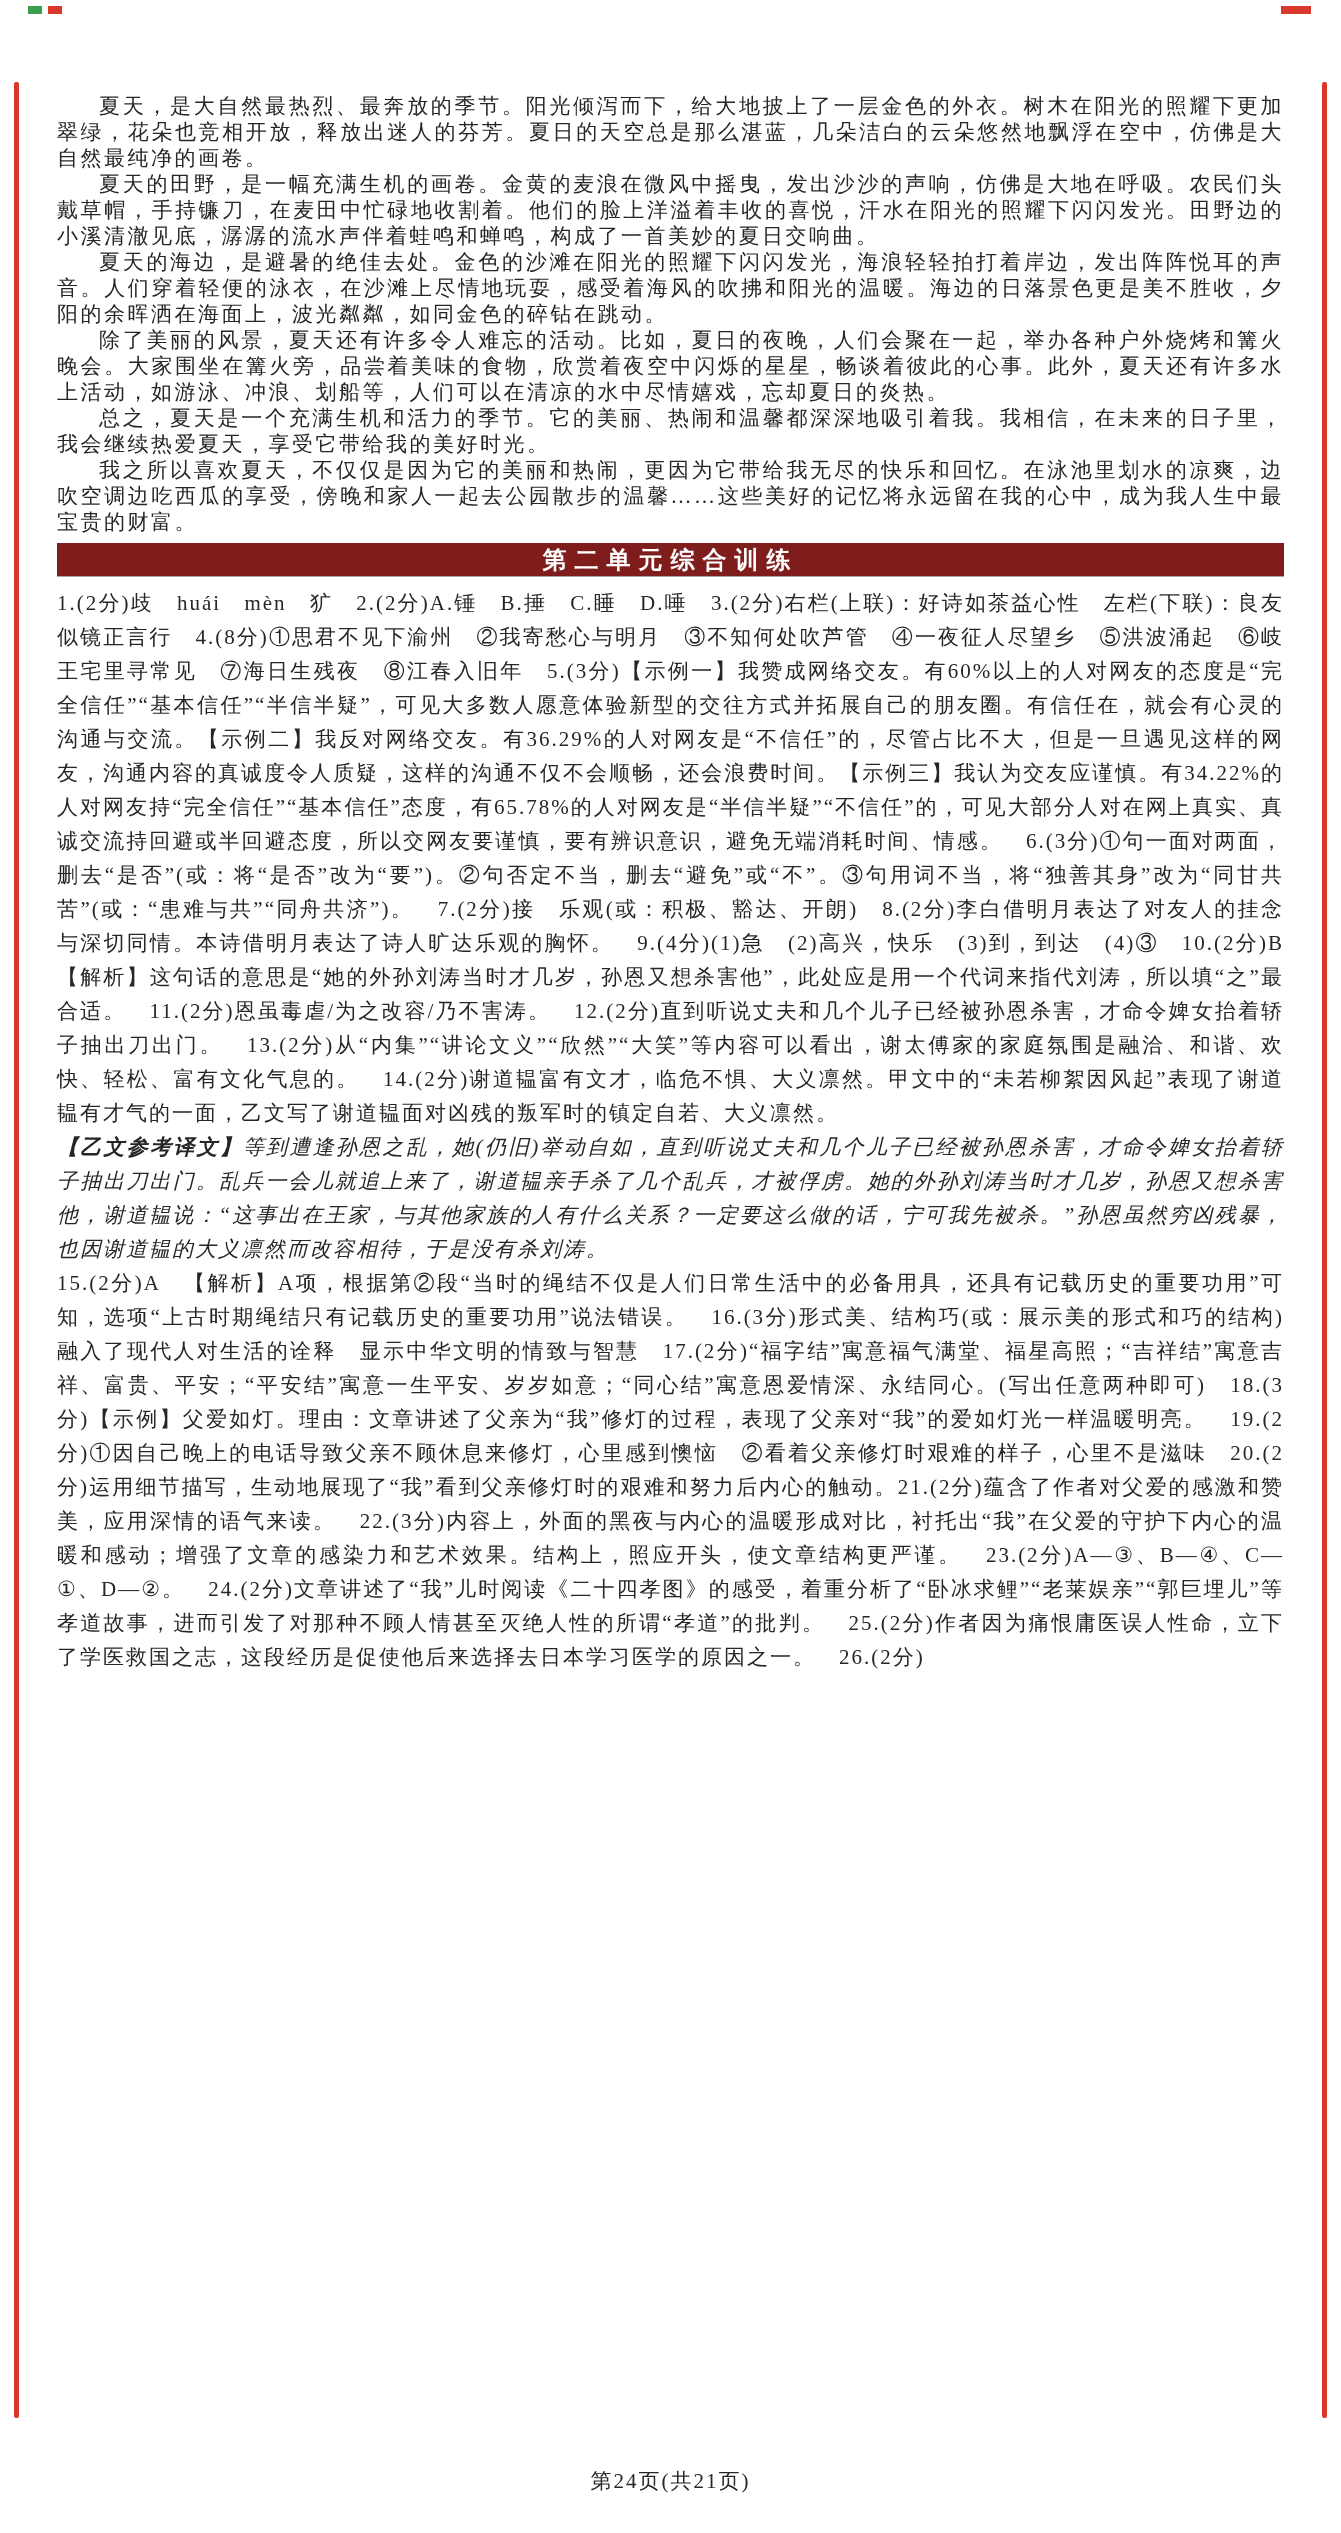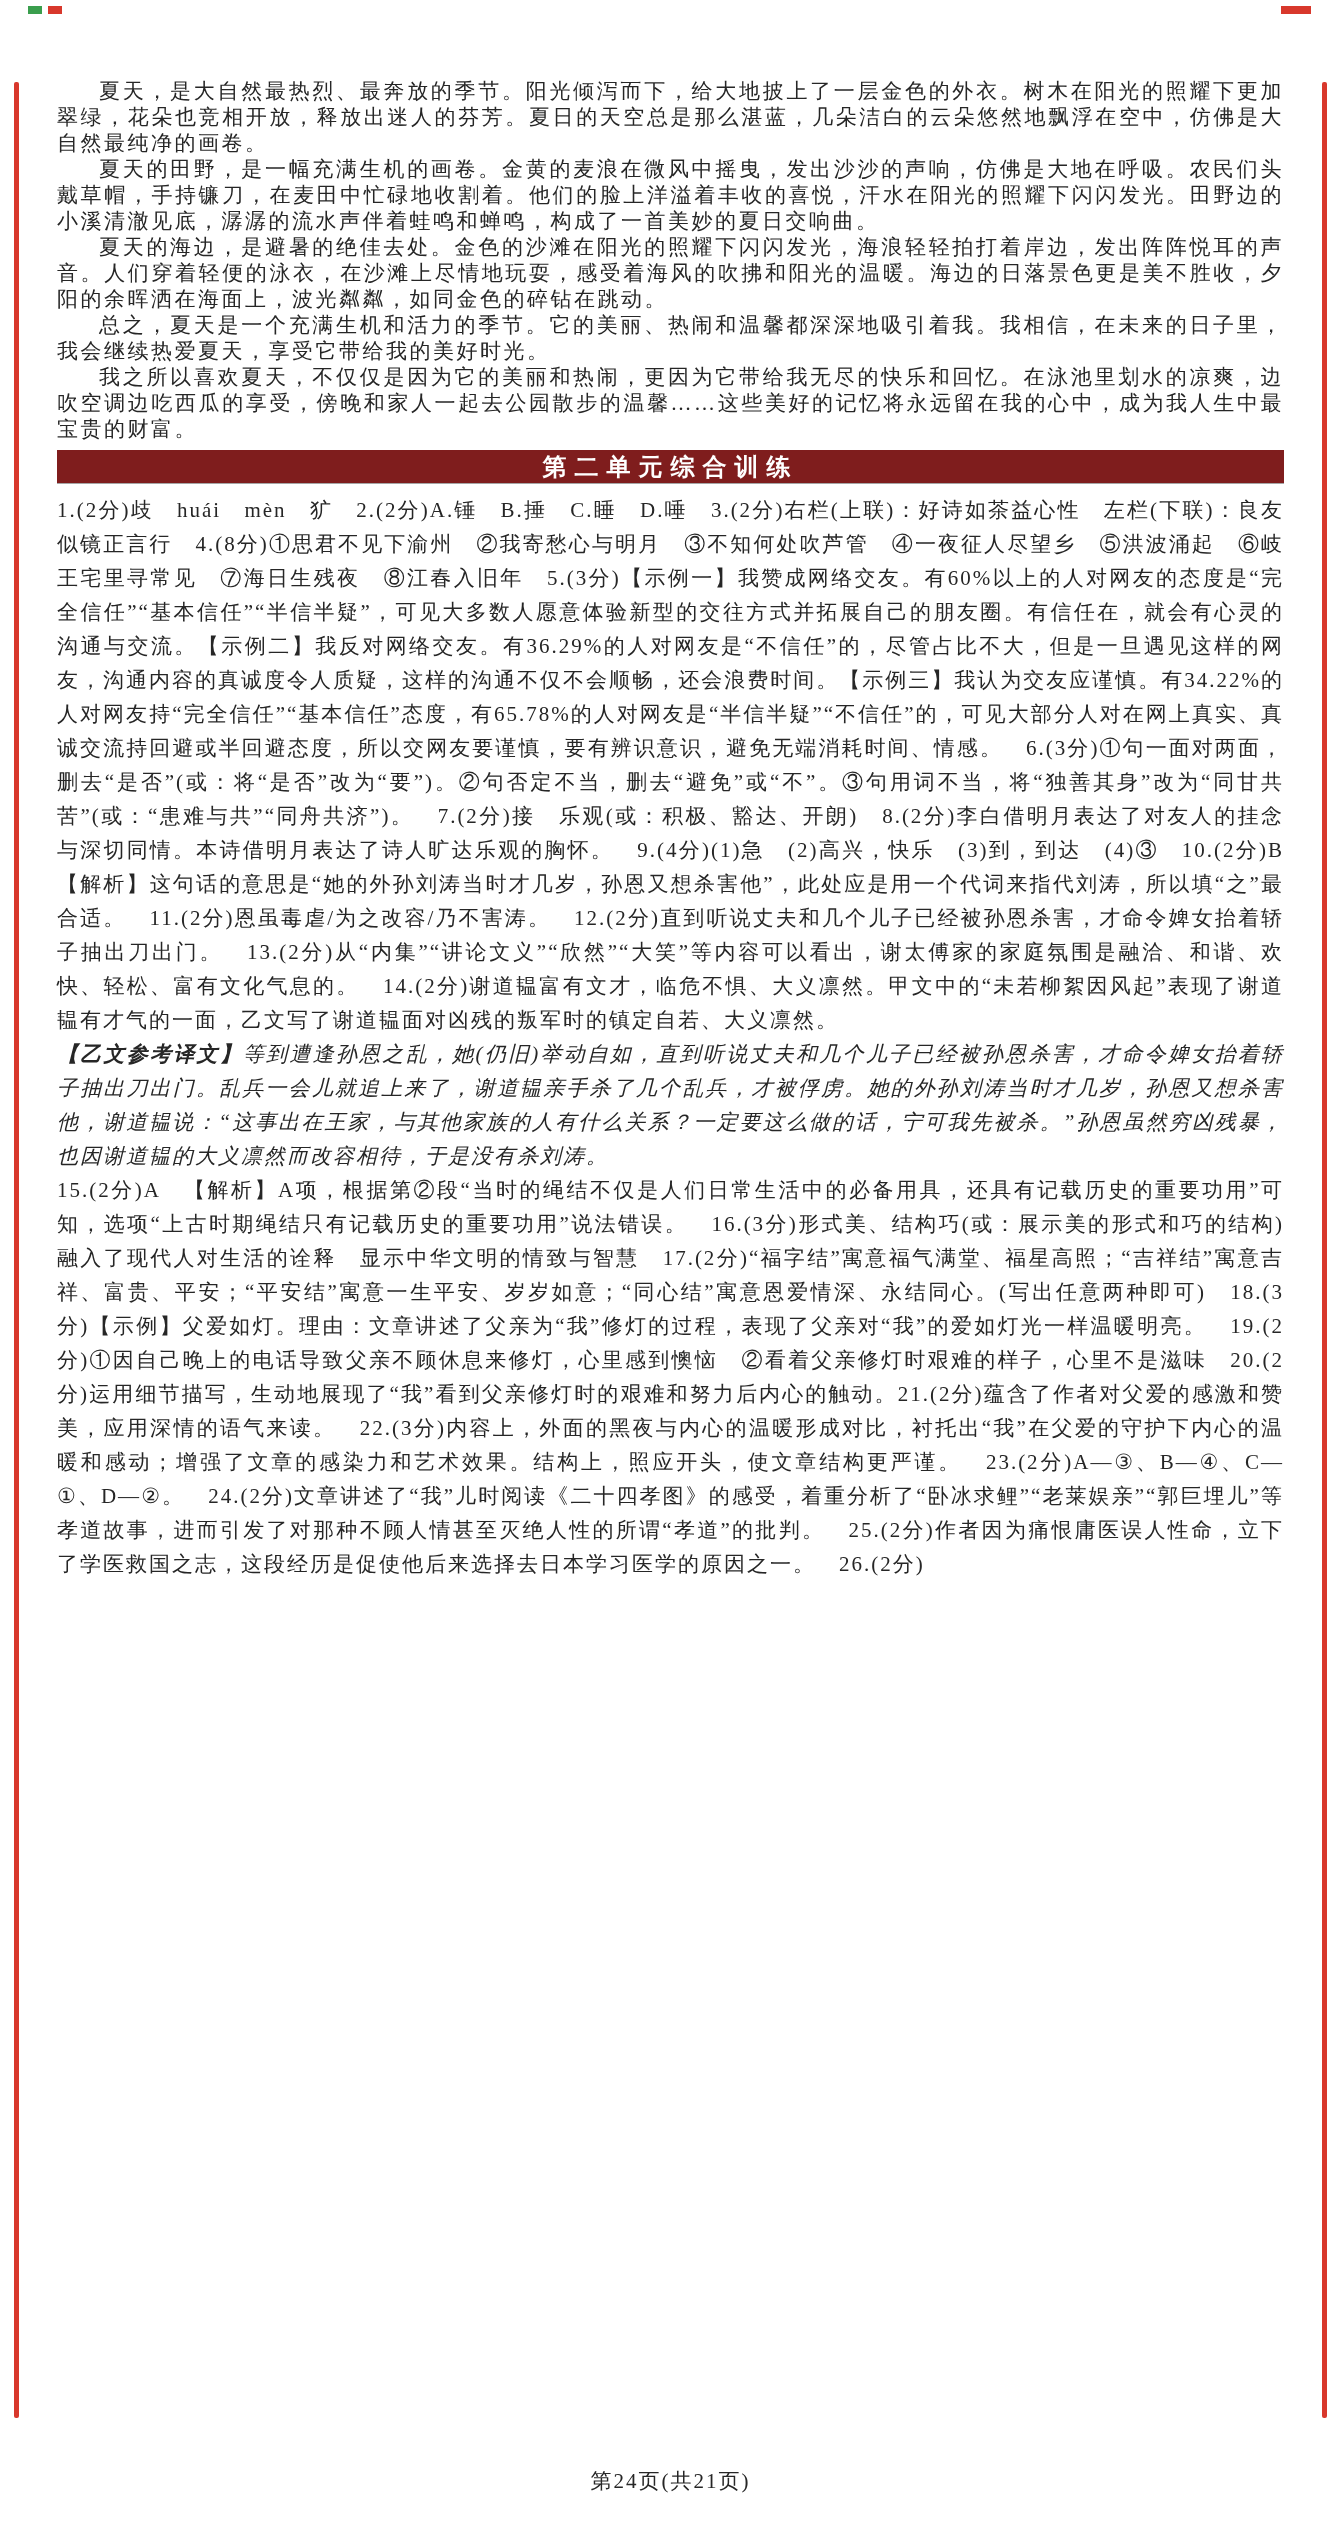--- a/index.html
+++ b/index.html
@@ -16,21 +16,21 @@
 
   
   .reg-mark { position: absolute; top: 6px; height: 8px; }
   .reg-mark.green { left: 28px; width: 14px; }
   .reg-mark.red-left { left: 48px; width: 14px; }
   .reg-mark.red-right { right: 30px; width: 30px; }
   .edge-strip { position: absolute; top: 82px; bottom: 115px; width: 5px; border-radius: 2px; }
   .edge-strip.left { left: 14px; }
   .edge-strip.right { right: 14px; }
 
-  .content { position: absolute; left: 57px; top: 78px; width: 1227px; }
+  .content { position: absolute; left: 57px; top: 93px; width: 1227px; }
 
   
   .essay p {
     margin: 0;
     text-indent: 2em;
     text-align: justify;
     font-size: 21px;
     line-height: 26px;
     letter-spacing: 2.5px;
   }
@@ -77,20 +77,21 @@
 
   <div class="edge-strip left" style="background: rgb(216, 56, 44);"></div>
   <div class="edge-strip right" style="background: rgb(216, 56, 44);"></div>
 
   <div class="content">
 
     <section class="essay">
       <p>夏天，是大自然最热烈、最奔放的季节。阳光倾泻而下，给大地披上了一层金色的外衣。树木在阳光的照耀下更加翠绿，花朵也竞相开放，释放出迷人的芬芳。夏日的天空总是那么湛蓝，几朵洁白的云朵悠然地飘浮在空中，仿佛是大自然最纯净的画卷。</p>
       <p>夏天的田野，是一幅充满生机的画卷。金黄的麦浪在微风中摇曳，发出沙沙的声响，仿佛是大地在呼吸。农民们头戴草帽，手持镰刀，在麦田中忙碌地收割着。他们的脸上洋溢着丰收的喜悦，汗水在阳光的照耀下闪闪发光。田野边的小溪清澈见底，潺潺的流水声伴着蛙鸣和蝉鸣，构成了一首美妙的夏日交响曲。</p>
       <p>夏天的海边，是避暑的绝佳去处。金色的沙滩在阳光的照耀下闪闪发光，海浪轻轻拍打着岸边，发出阵阵悦耳的声音。人们穿着轻便的泳衣，在沙滩上尽情地玩耍，感受着海风的吹拂和阳光的温暖。海边的日落景色更是美不胜收，夕阳的余晖洒在海面上，波光粼粼，如同金色的碎钻在跳动。</p>
+      <p>除了美丽的风景，夏天还有许多令人难忘的活动。比如，夏日的夜晚，人们会聚在一起，举办各种户外烧烤和篝火晚会。大家围坐在篝火旁，品尝着美味的食物，欣赏着夜空中闪烁的星星，畅谈着彼此的心事。此外，夏天还有许多水上活动，如游泳、冲浪、划船等，人们可以在清凉的水中尽情嬉戏，忘却夏日的炎热。</p>
       <p>总之，夏天是一个充满生机和活力的季节。它的美丽、热闹和温馨都深深地吸引着我。我相信，在未来的日子里，我会继续热爱夏天，享受它带给我的美好时光。</p>
       <p>我之所以喜欢夏天，不仅仅是因为它的美丽和热闹，更因为它带给我无尽的快乐和回忆。在泳池里划水的凉爽，边吹空调边吃西瓜的享受，傍晚和家人一起去公园散步的温馨……这些美好的记忆将永远留在我的心中，成为我人生中最宝贵的财富。</p>
     </section>
 
     <div class="section-header" style="background: #7f1d1d; color: rgb(255, 255, 255);">
       <span>第二单元综合训练</span>
     </div>
 
     <section class="answers">
       <p class="ans-block"><span>1.(2分)歧　huái　mèn　犷　2.(2分)A.锤　B.捶　C.睡　D.唾　3.(2分)右栏(上联)：好诗如茶益心性　左栏(下联)：良友似镜正言行　4.(8分)①思君不见下渝州　②我寄愁心与明月　③不知何处吹芦管　④一夜征人尽望乡　⑤洪波涌起　⑥岐王宅里寻常见　⑦海日生残夜　⑧江春入旧年　5.(3分)</span><span class="seg-b">【示例一】</span><span>我赞成网络交友。有60%以上的人对网友的态度是“完全信任”“基本信任”“半信半疑”，可见大多数人愿意体验新型的交往方式并拓展自己的朋友圈。有信任在，就会有心灵的沟通与交流。</span><span class="seg-b">【示例二】</span><span>我反对网络交友。有36.29%的人对网友是“不信任”的，尽管占比不大，但是一旦遇见这样的网友，沟通内容的真诚度令人质疑，这样的沟通不仅不会顺畅，还会浪费时间。</span><span class="seg-b">【示例三】</span><span>我认为交友应谨慎。有34.22%的人对网友持“完全信任”“基本信任”态度，有65.78%的人对网友是“半信半疑”“不信任”的，可见大部分人对在网上真实、真诚交流持回避或半回避态度，所以交网友要谨慎，要有辨识意识，避免无端消耗时间、情感。　6.(3分)①句一面对两面，删去“是否”(或：将“是否”改为“要”)。②句否定不当，删去“避免”或“不”。③句用词不当，将“独善其身”改为“同甘共苦”(或：“患难与共”“同舟共济”)。　7.(2分)接　乐观(或：积极、豁达、开朗)　8.(2分)李白借明月表达了对友人的挂念与深切同情。本诗借明月表达了诗人旷达乐观的胸怀。　9.(4分)(1)急　(2)高兴，快乐　(3)到，到达　(4)③　10.(2分)B　</span><span class="seg-b">【解析】</span><span>这句话的意思是“她的外孙刘涛当时才几岁，孙恩又想杀害他”，此处应是用一个代词来指代刘涛，所以填“之”最合适。　11.(2分)恩虽毒虐/为之改容/乃不害涛。　12.(2分)直到听说丈夫和几个儿子已经被孙恩杀害，才命令婢女抬着轿子抽出刀出门。　13.(2分)从“内集”“讲论文义”“欣然”“大笑”等内容可以看出，谢太傅家的家庭氛围是融洽、和谐、欢快、轻松、富有文化气息的。　14.(2分)谢道韫富有文才，临危不惧、大义凛然。甲文中的“未若柳絮因风起”表现了谢道韫有才气的一面，乙文写了谢道韫面对凶残的叛军时的镇定自若、大义凛然。</span></p>

